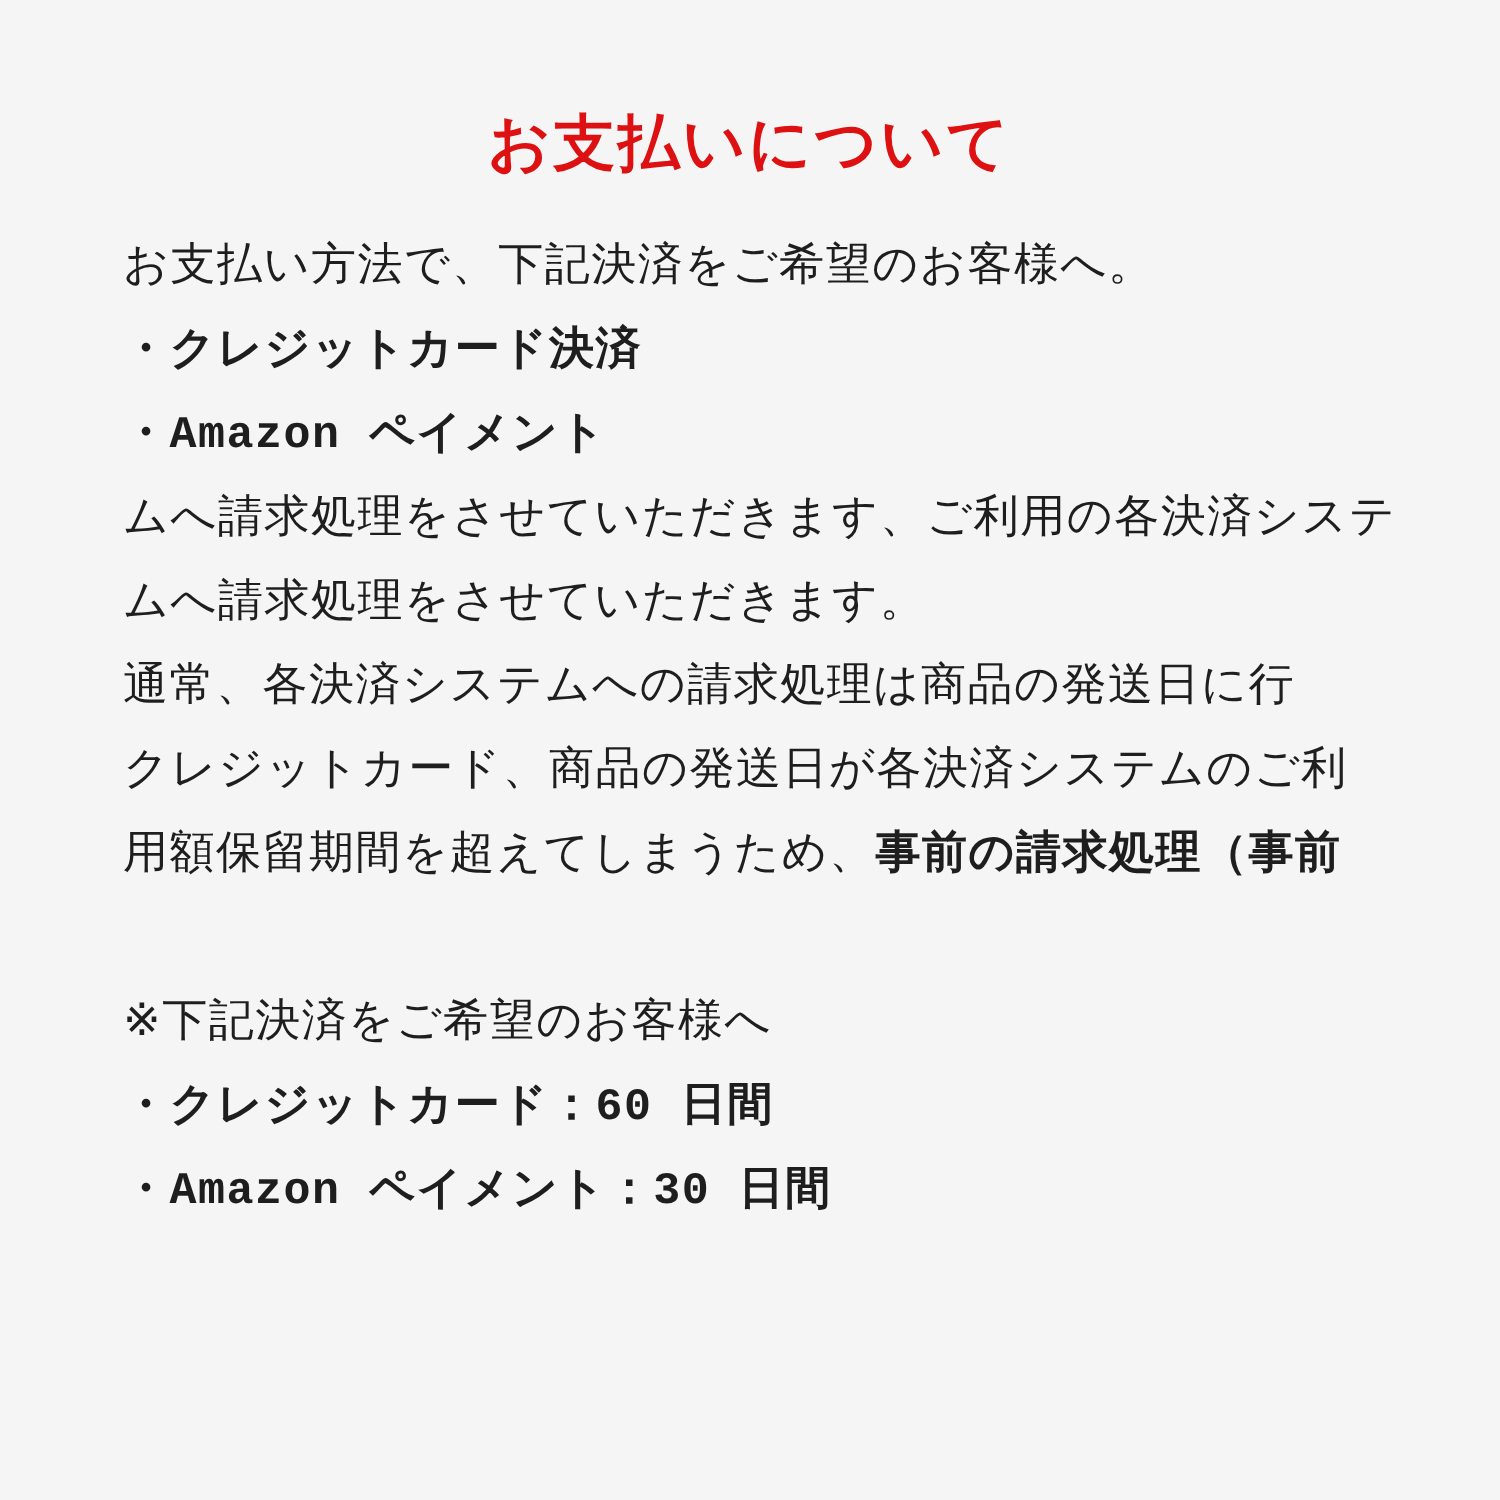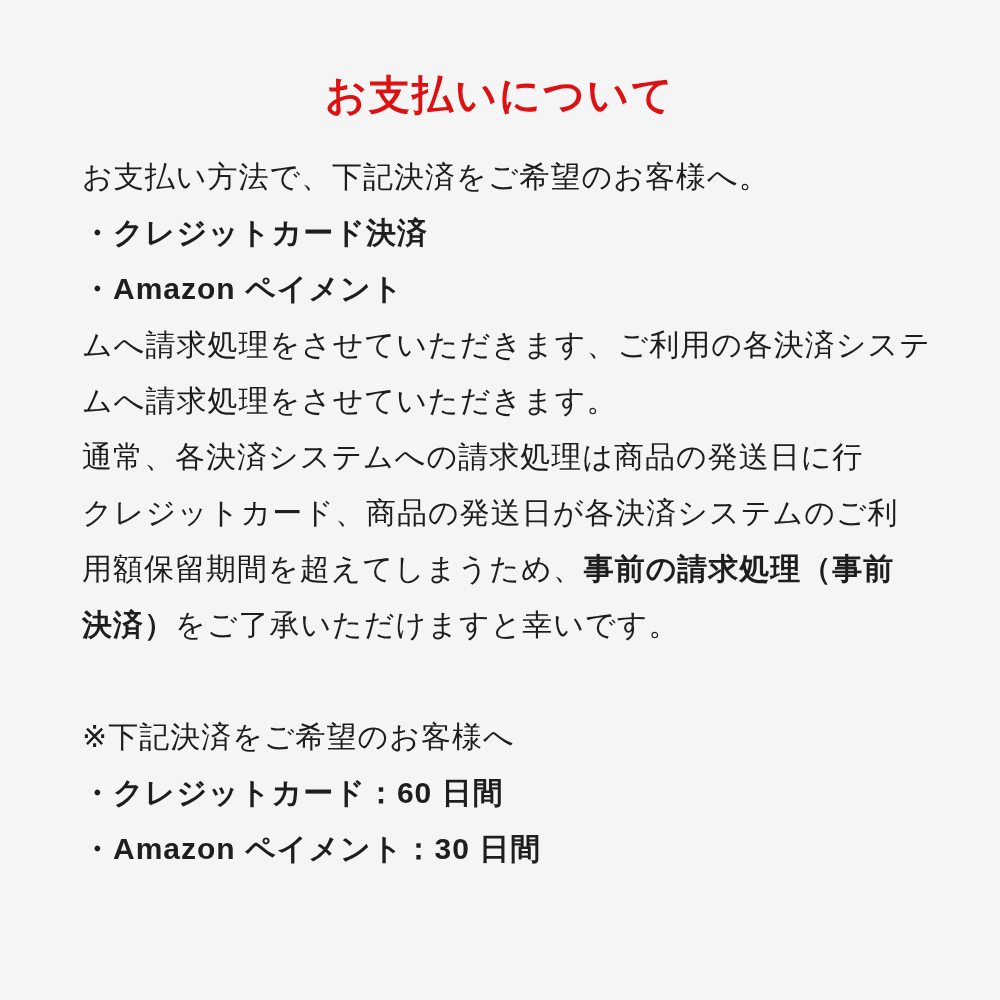--- a/index.html
+++ b/index.html
@@ -36,36 +36,36 @@
   }
   .line {
     height: 56px;
     white-space: nowrap;
   }
   .line.spacer {
     height: 56px;
   }
   .b {
     font-weight: 700;
+    font-family: Liberation Mono, monospace;
   }
 </style>
 </head>
 <body style="background: rgb(245, 245, 245); color: rgb(30, 30, 30);">
 
 <main>
   <h1 class="title" style="color: rgb(221, 17, 17);">お支払いについて</h1>
 
   <div class="body-text">
     <div class="line"><span>お支払い方法で、下記決済をご希望のお客様へ。</span></div>
     <div class="line"><span class="b">・クレジットカード決済</span></div>
     <div class="line"><span class="b">・Amazon ペイメント</span></div>
     <div class="line"><span>ムへ請求処理をさせていただきます、ご利用の各決済システ</span></div>
     <div class="line"><span>ムへ請求処理をさせていただきます。</span></div>
     <div class="line"><span>通常、各決済システムへの請求処理は商品の発送日に行</span></div>
     <div class="line"><span>クレジットカード、商品の発送日が各決済システムのご利</span></div>
     <div class="line"><span>用額保留期間を超えてしまうため、</span><span class="b">事前の請求処理（事前</span></div>
-    <div class="line"><span class="b">決済）</span><span>をご了承いただけますと幸いです。</span></div>
     <div class="line spacer"></div>
     <div class="line"><span>※下記決済をご希望のお客様へ</span></div>
     <div class="line"><span class="b">・クレジットカード：60 日間</span></div>
     <div class="line"><span class="b">・Amazon ペイメント：30 日間</span></div>
   </div>
 </main>
 
 </body></html>

